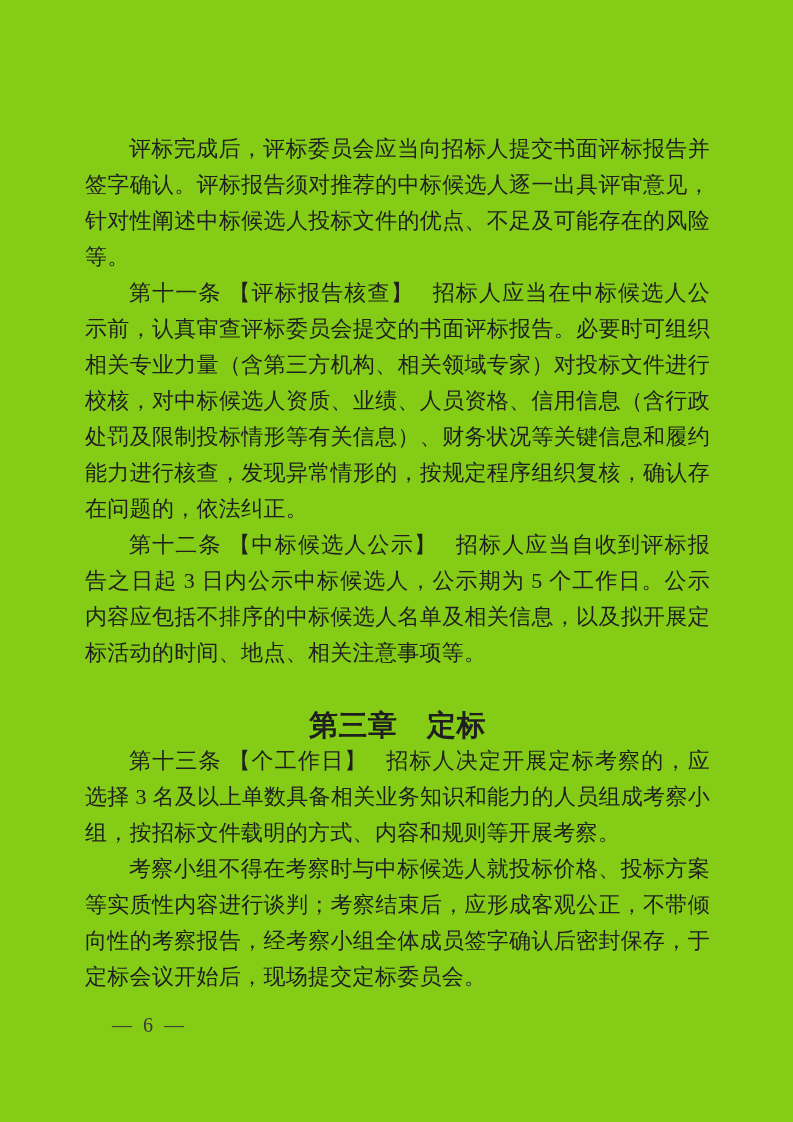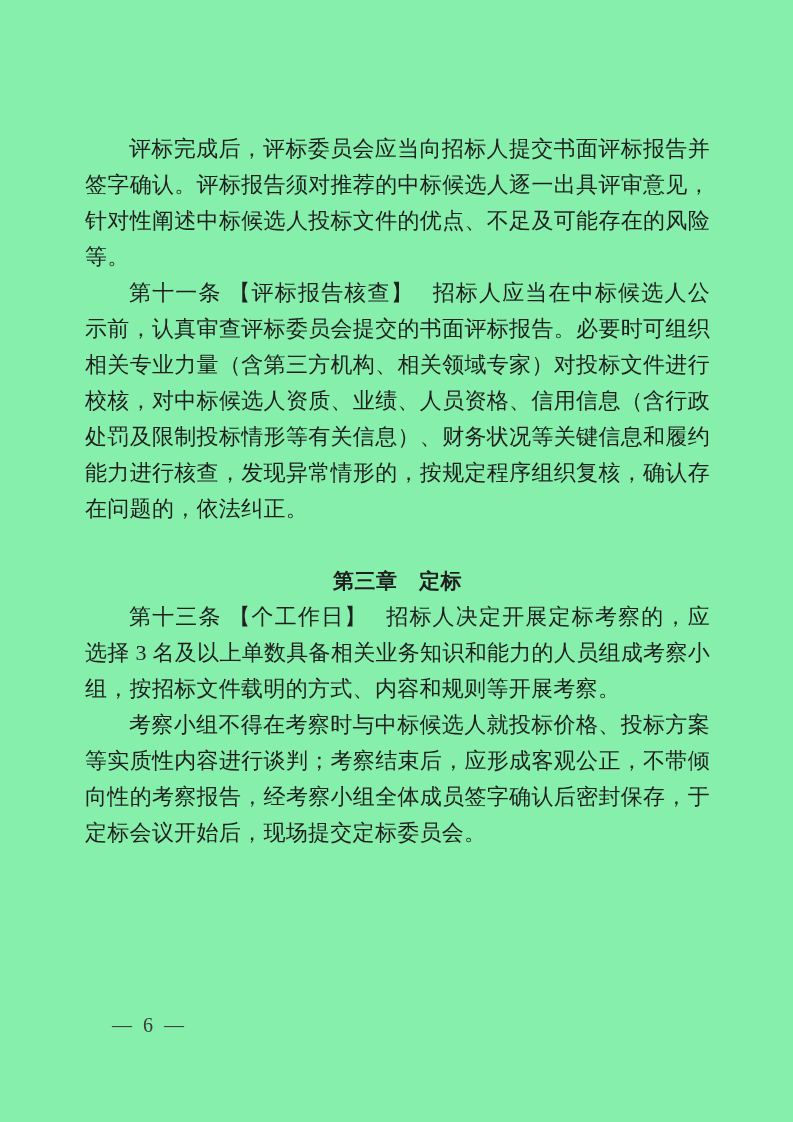--- a/index.html
+++ b/index.html
@@ -4,21 +4,21 @@
 <style>
   html, body {
     margin: 0;
     padding: 0;
     background: #ffffff;
   }
   .page {
     position: relative;
     width: 793px;
     height: 1122px;
-    background: #86efac;
+    background: #84cc16;
     font-family: "Liberation Serif", "DejaVu Serif", serif;
     color: #1f1f1f;
     overflow: hidden;
   }
   .content {
     position: absolute;
     left: 85px;
     top: 131px;
     width: 625px;
   }
@@ -29,21 +29,21 @@
     text-align: justify;
     text-indent: 2em;
     letter-spacing: 0.3px;
   }
   .lead {
     font-weight: 400;
     margin-right: 0.85em;
   }
   h2.chapter {
     margin: 36px 0 0 0;
-    font-size: 21px;
+    font-size: 29px;
     font-weight: 700;
     line-height: 36px;
     text-align: center;
     text-indent: 0;
     letter-spacing: 0.5px;
   }
   .page-number {
     position: absolute;
     left: 112px;
     top: 1012px;
@@ -57,20 +57,21 @@
 </head>
 <body>
 
 <div class="page">
   <div class="content">
 
     <p class="para"><span>评标完成后，评标委员会应当向招标人提交书面评标报告并签字确认。评标报告须对推荐的中标候选人逐一出具评审意见，针对性阐述中标候选人投标文件的优点、不足及可能存在的风险等。</span></p>
 
     <p class="para"><span class="lead">第十一条 【评标报告核查】</span><span>招标人应当在中标候选人公示前，认真审查评标委员会提交的书面评标报告。必要时可组织相关专业力量（含第三方机构、相关领域专家）对投标文件进行校核，对中标候选人资质、业绩、人员资格、信用信息（含行政处罚及限制投标情形等有关信息）、财务状况等关键信息和履约能力进行核查，发现异常情形的，按规定程序组织复核，确认存在问题的，依法纠正。</span></p>
 
+    <p class="para"><span class="lead">第十二条 【中标候选人公示】</span><span>招标人应当自收到评标报告之日起 3 日内公示中标候选人，公示期为 5 个工作日。公示内容应包括不排序的中标候选人名单及相关信息，以及拟开展定标活动的时间、地点、相关注意事项等。</span></p>
 
     <h2 class="chapter">第三章　定标</h2>
 
     <p class="para"><span class="lead">第十三条 【个工作日】</span><span>招标人决定开展定标考察的，应选择 3 名及以上单数具备相关业务知识和能力的人员组成考察小组，按招标文件载明的方式、内容和规则等开展考察。</span></p>
 
     <p class="para"><span>考察小组不得在考察时与中标候选人就投标价格、投标方案等实质性内容进行谈判；考察结束后，应形成客观公正，不带倾向性的考察报告，经考察小组全体成员签字确认后密封保存，于定标会议开始后，现场提交定标委员会。</span></p>
 
   </div>
 
   <div class="page-number">— 6 —</div>

